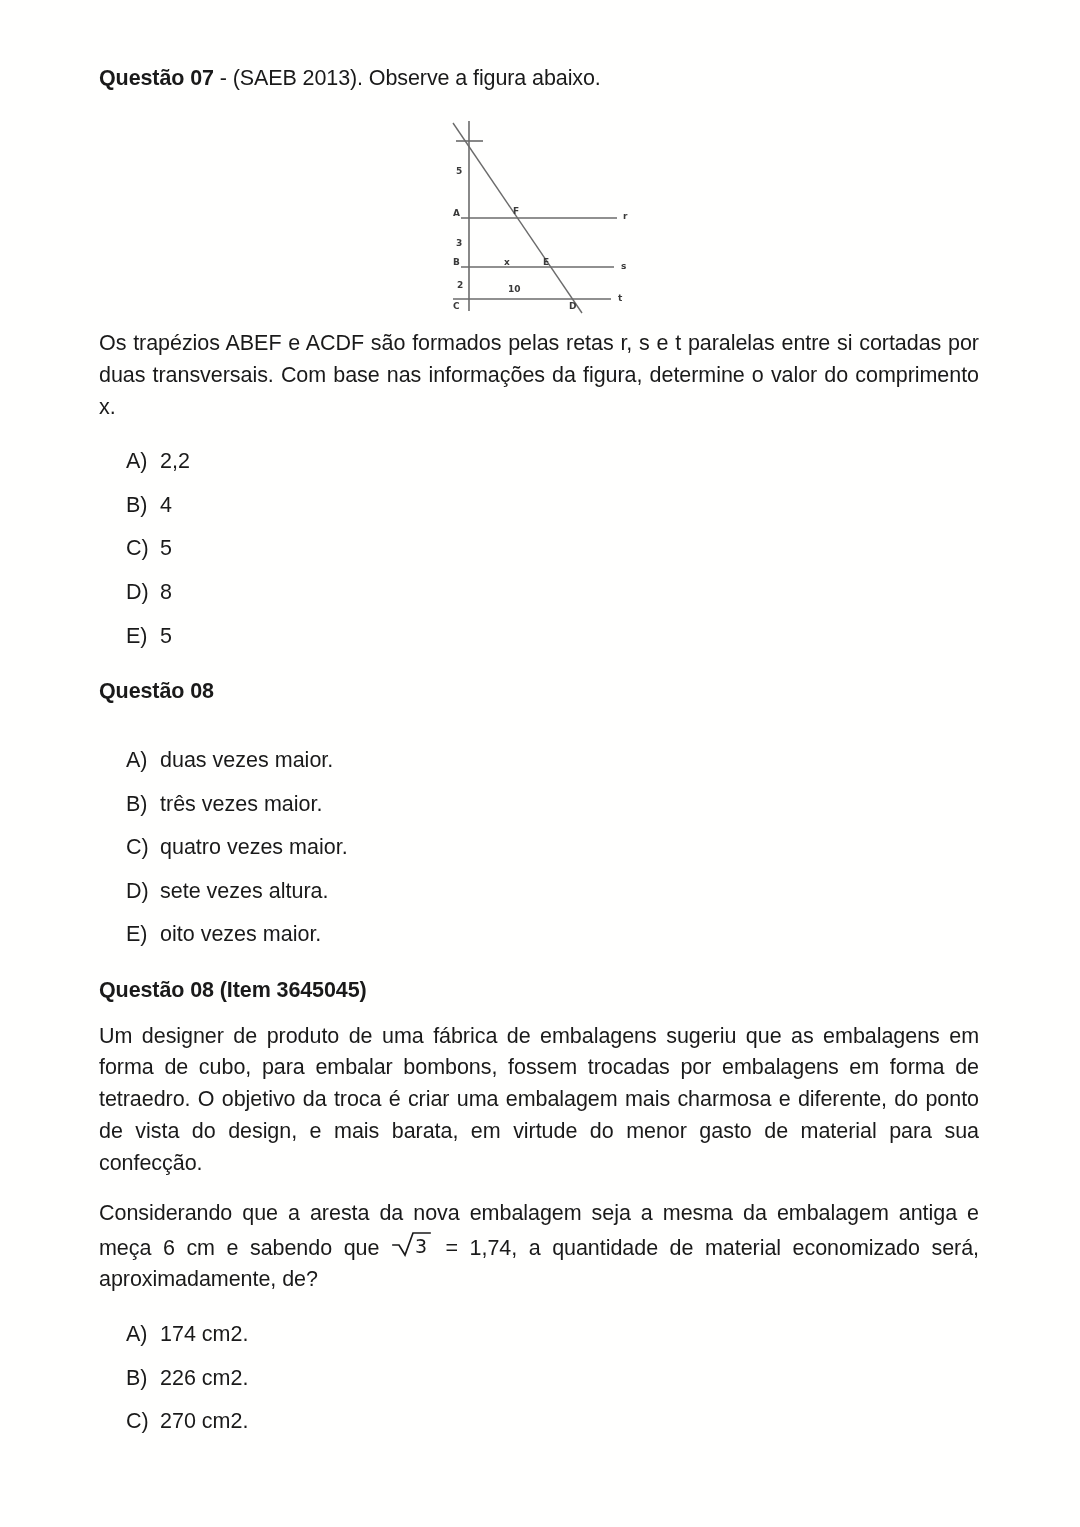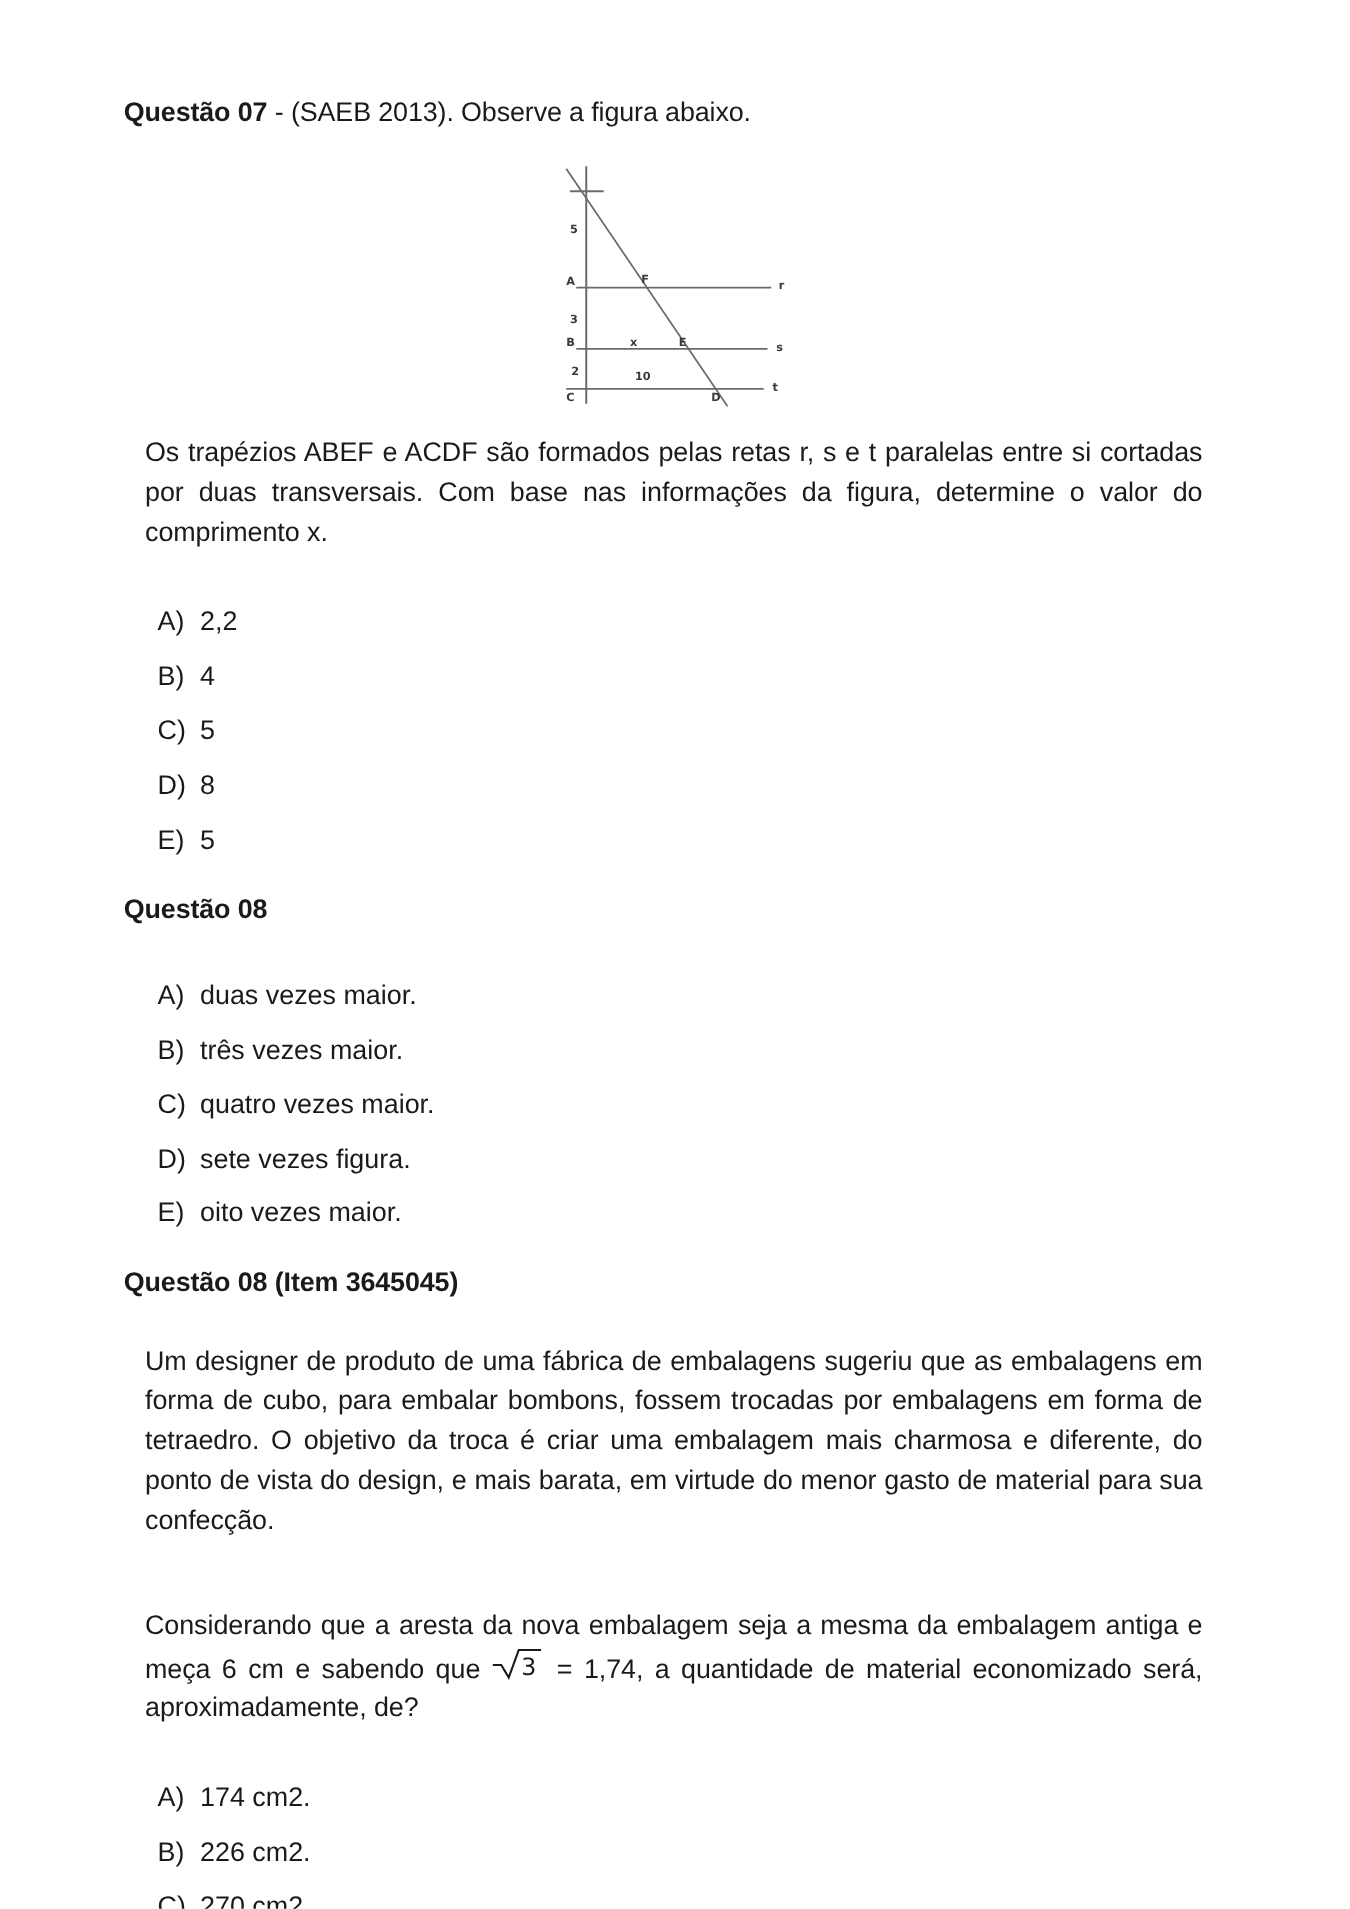--- a/index.html
+++ b/index.html
@@ -11,21 +11,21 @@
     width: 1080px;
     height: 1527px;
     background: #FFFFFE;
     font-family: "Liberation Sans", sans-serif;
     color: #1a1a1a;
     position: relative;
     overflow: hidden;
   }
   .page {
     position: absolute;
-    left: 0; top: 12px;
+    left: 0; top: 0;
     width: 1080px;
     height: 1239px;
   }
   .content {
     position: absolute;
     left: 99px;
     top: 64px;
     width: 880px;
   }
 
@@ -39,21 +39,21 @@
   }
   .q-heading .reg {
     font-weight: normal;
   }
 
   
   .para {
     font-size: 21.5px;
     line-height: 1.48;
     text-align: justify;
-    margin: 17px;
+    margin: 0;
     letter-spacing: -0.05px;
   }
   .para.t07 { text-align: justify; }
 
   
   .options {
     margin: 0;
     padding: 0;
     list-style: none;
   }
@@ -207,21 +207,21 @@
       <li class="option">
         <span class="letter">B)</span>
         <span class="otext">três vezes maior.</span>
       </li>
       <li class="option">
         <span class="letter">C)</span>
         <span class="otext">quatro vezes maior.</span>
       </li>
       <li class="option">
         <span class="letter">D)</span>
-        <span class="otext">sete vezes figura.</span>
+        <span class="otext">sete vezes altura.</span>
       </li>
       <li class="option">
         <span class="letter">E)</span>
         <span class="otext">oito vezes maior.</span>
       </li>
     </ul>
 
     <div class="sp-26"></div>
 
     <h2 class="q-heading">

